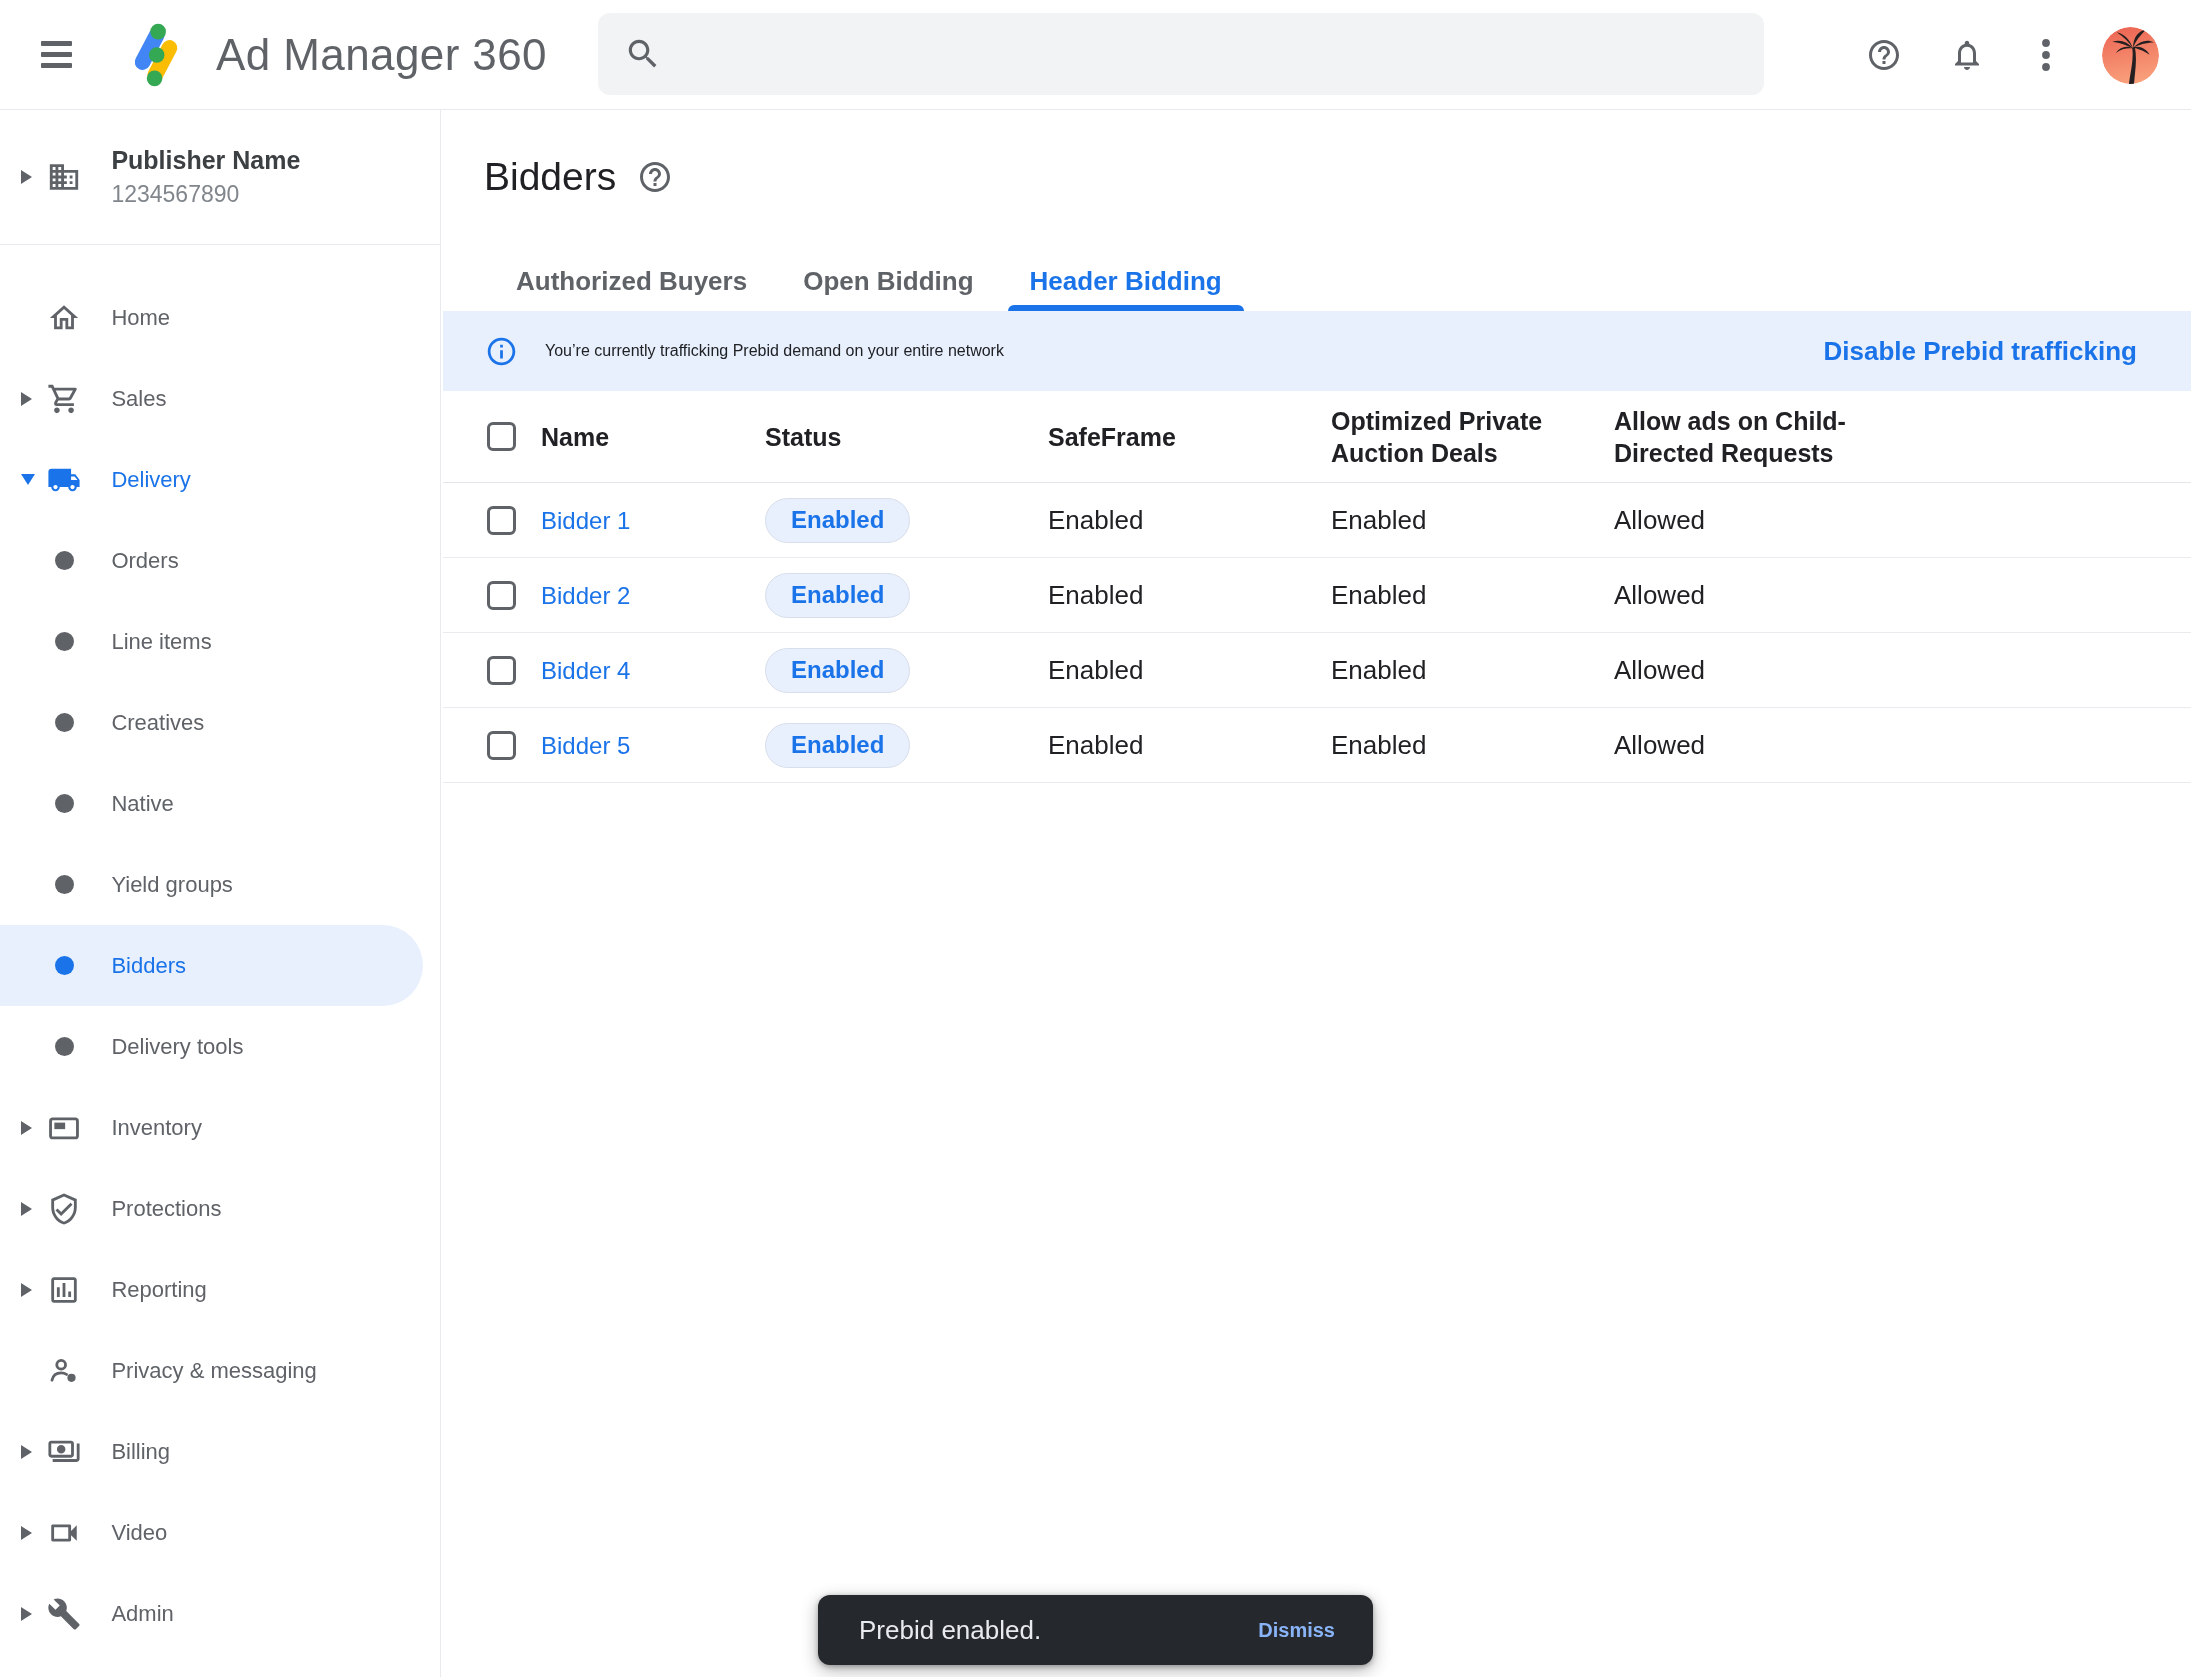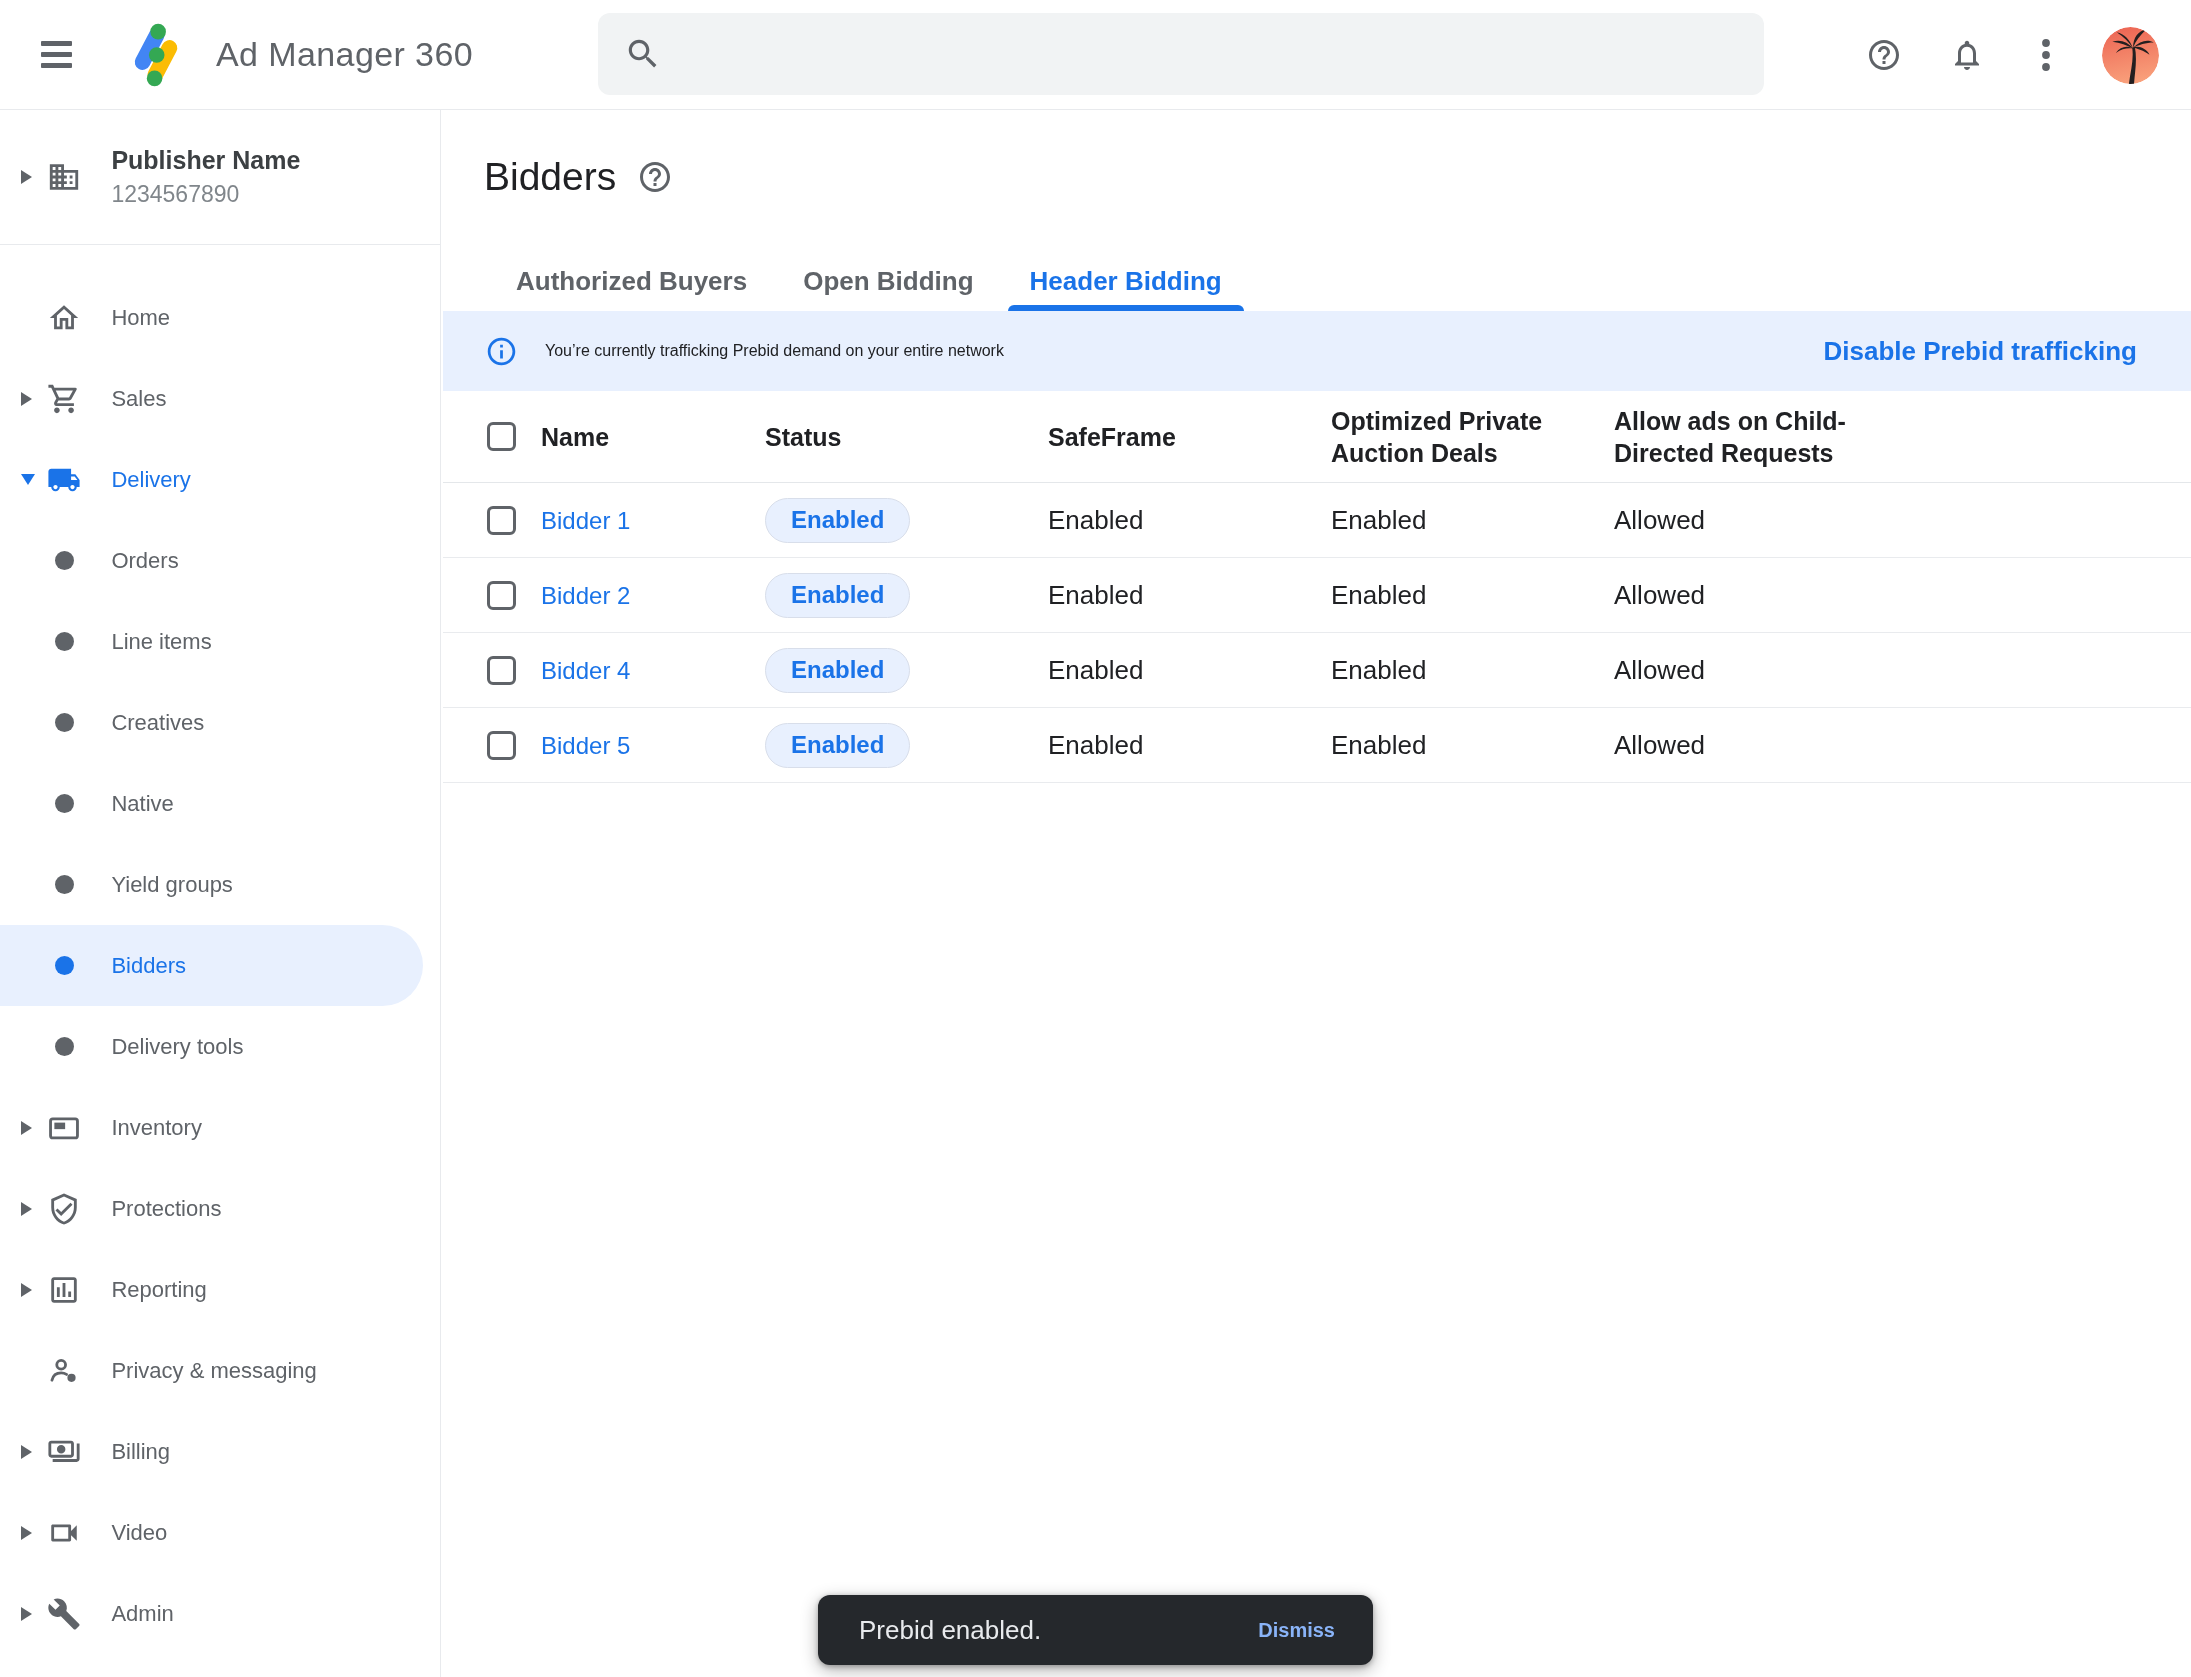--- a/index.html
+++ b/index.html
@@ -6,21 +6,21 @@
   html,body { background:#fff; }
   body { width:2192px; height:1678px; position:relative; overflow:hidden;
          font-family:"Liberation Sans", sans-serif; color:#202124; }
 
   
   .topbar { position:absolute; top:0; left:0; right:0; height:110px; background:#fff;
             border-bottom:1.7px solid #e8eaed; display:flex; align-items:center; z-index:20; }
   .hamburger { margin-left:41px; width:31px; display:flex; flex-direction:column; gap:6.8px; cursor:pointer; }
   .hamburger span { display:block; height:4.3px; background:#5f6368; border-radius:0.9px; }
   .logo-mark { margin-left:50px; width:68px; height:68px; flex:0 0 auto; }
-  .app-name { margin-left:26px; font-size:34px; color:#5f6368; letter-spacing:0.4px; white-space:nowrap; }
+  .app-name { margin-left:26px; font-size:44px; color:#5f6368; letter-spacing:0.4px; white-space:nowrap; }
   .searchbar { position:absolute; left:598px; top:13px; width:1166px; height:82px;
                background:#f1f3f4; border-radius:12px; display:flex; align-items:center; }
   .searchbar svg { margin-left:26px; width:38px; height:38px; flex:0 0 auto; }
   .searchbar input { flex:1; height:100%; border:none; outline:none; background:transparent;
                      font-size:26px; color:#202124; padding:0 26px 0 17px;
                      font-family:"Liberation Sans", sans-serif; }
   .topbar-right { position:absolute; right:33px; top:0; height:110px; display:flex; align-items:center; }
   .tb-icon { width:36px; height:36px; margin-left:47px; cursor:pointer; }
   .kebab { width:12px; margin-left:55px; }
   .avatar { width:57px; height:57px; margin-left:50px; border-radius:50%; overflow:hidden; cursor:pointer; flex:0 0 auto; }

